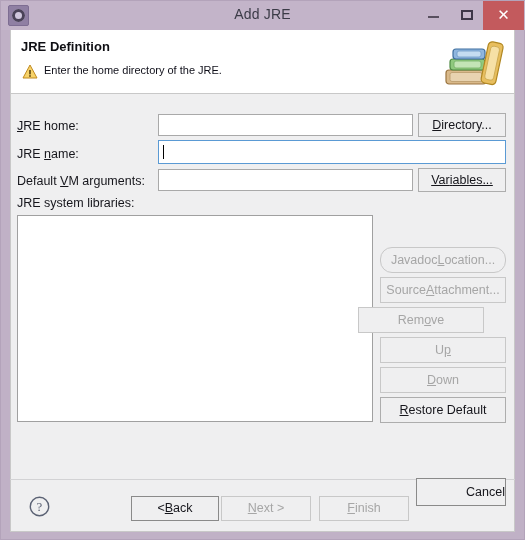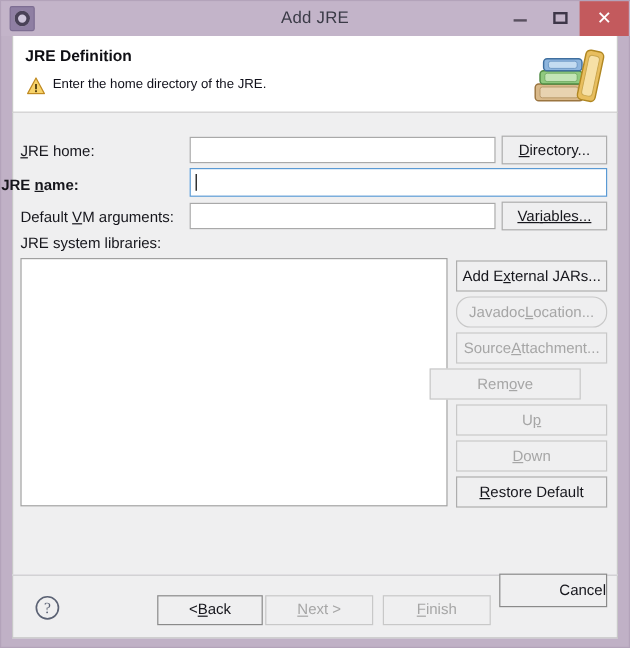--- a/index.html
+++ b/index.html
@@ -305,41 +305,36 @@
   <div class="watermark">http://blog.csdn.net/liushuijinger</div>
 
   <div class="lbl" style="left:16px; top:118px;"><span class="mn">J</span><span>RE home:</span></div>
   <div class="fld" style="left:157px; top:113px; width:255px;"></div>
   <div class="btn" style="left:417px; top:112px; width:88px; height:24px;">
       <span></span>
       <span class="mn">D</span>
       <span>irectory...</span>
     </div>
 
-  <div class="lbl" style="left:0; top:146px;font-weight:bold;"><span>JRE </span><span class="mn">n</span><span>ame:</span></div>
+  <div class="lbl" style="left:16px; top:146px;"><span>JRE </span><span class="mn">n</span><span>ame:</span></div>
   <div class="fld focused" style="left:157px; top:139px; width:348px;">
     <div class="caret"></div>
   </div>
 
   <div class="lbl" style="left:16px; top:173px;"><span>Default </span><span class="mn">V</span><span>M arguments:</span></div>
   <div class="fld" style="left:157px; top:168px; width:255px;"></div>
   <div class="btn" style="left:417px; top:167px; width:88px; height:24px;text-decoration:underline;">
       <span>Var</span>
       <span class="mn">i</span>
       <span>ables...</span>
     </div>
 
   <div class="lbl" style="left:16px; top:195px;">JRE system libraries:</div>
   <div class="listbox"></div>
 
-  <div class="btn" style="left:379px; top:216px; width:126px; height:26px;">
-      <span>Add E</span>
-      <span class="mn">x</span>
-      <span>ternal JARs...</span>
-    </div>
   <div class="btn disabled" style="left:379px; top:246px; width:126px; height:26px;border-radius:12px;">
       <span>Javadoc </span>
       <span class="mn">L</span>
       <span>ocation...</span>
     </div>
   <div class="btn disabled" style="left:379px; top:276px; width:126px; height:26px;">
       <span>Source </span>
       <span class="mn">A</span>
       <span>ttachment...</span>
     </div>

